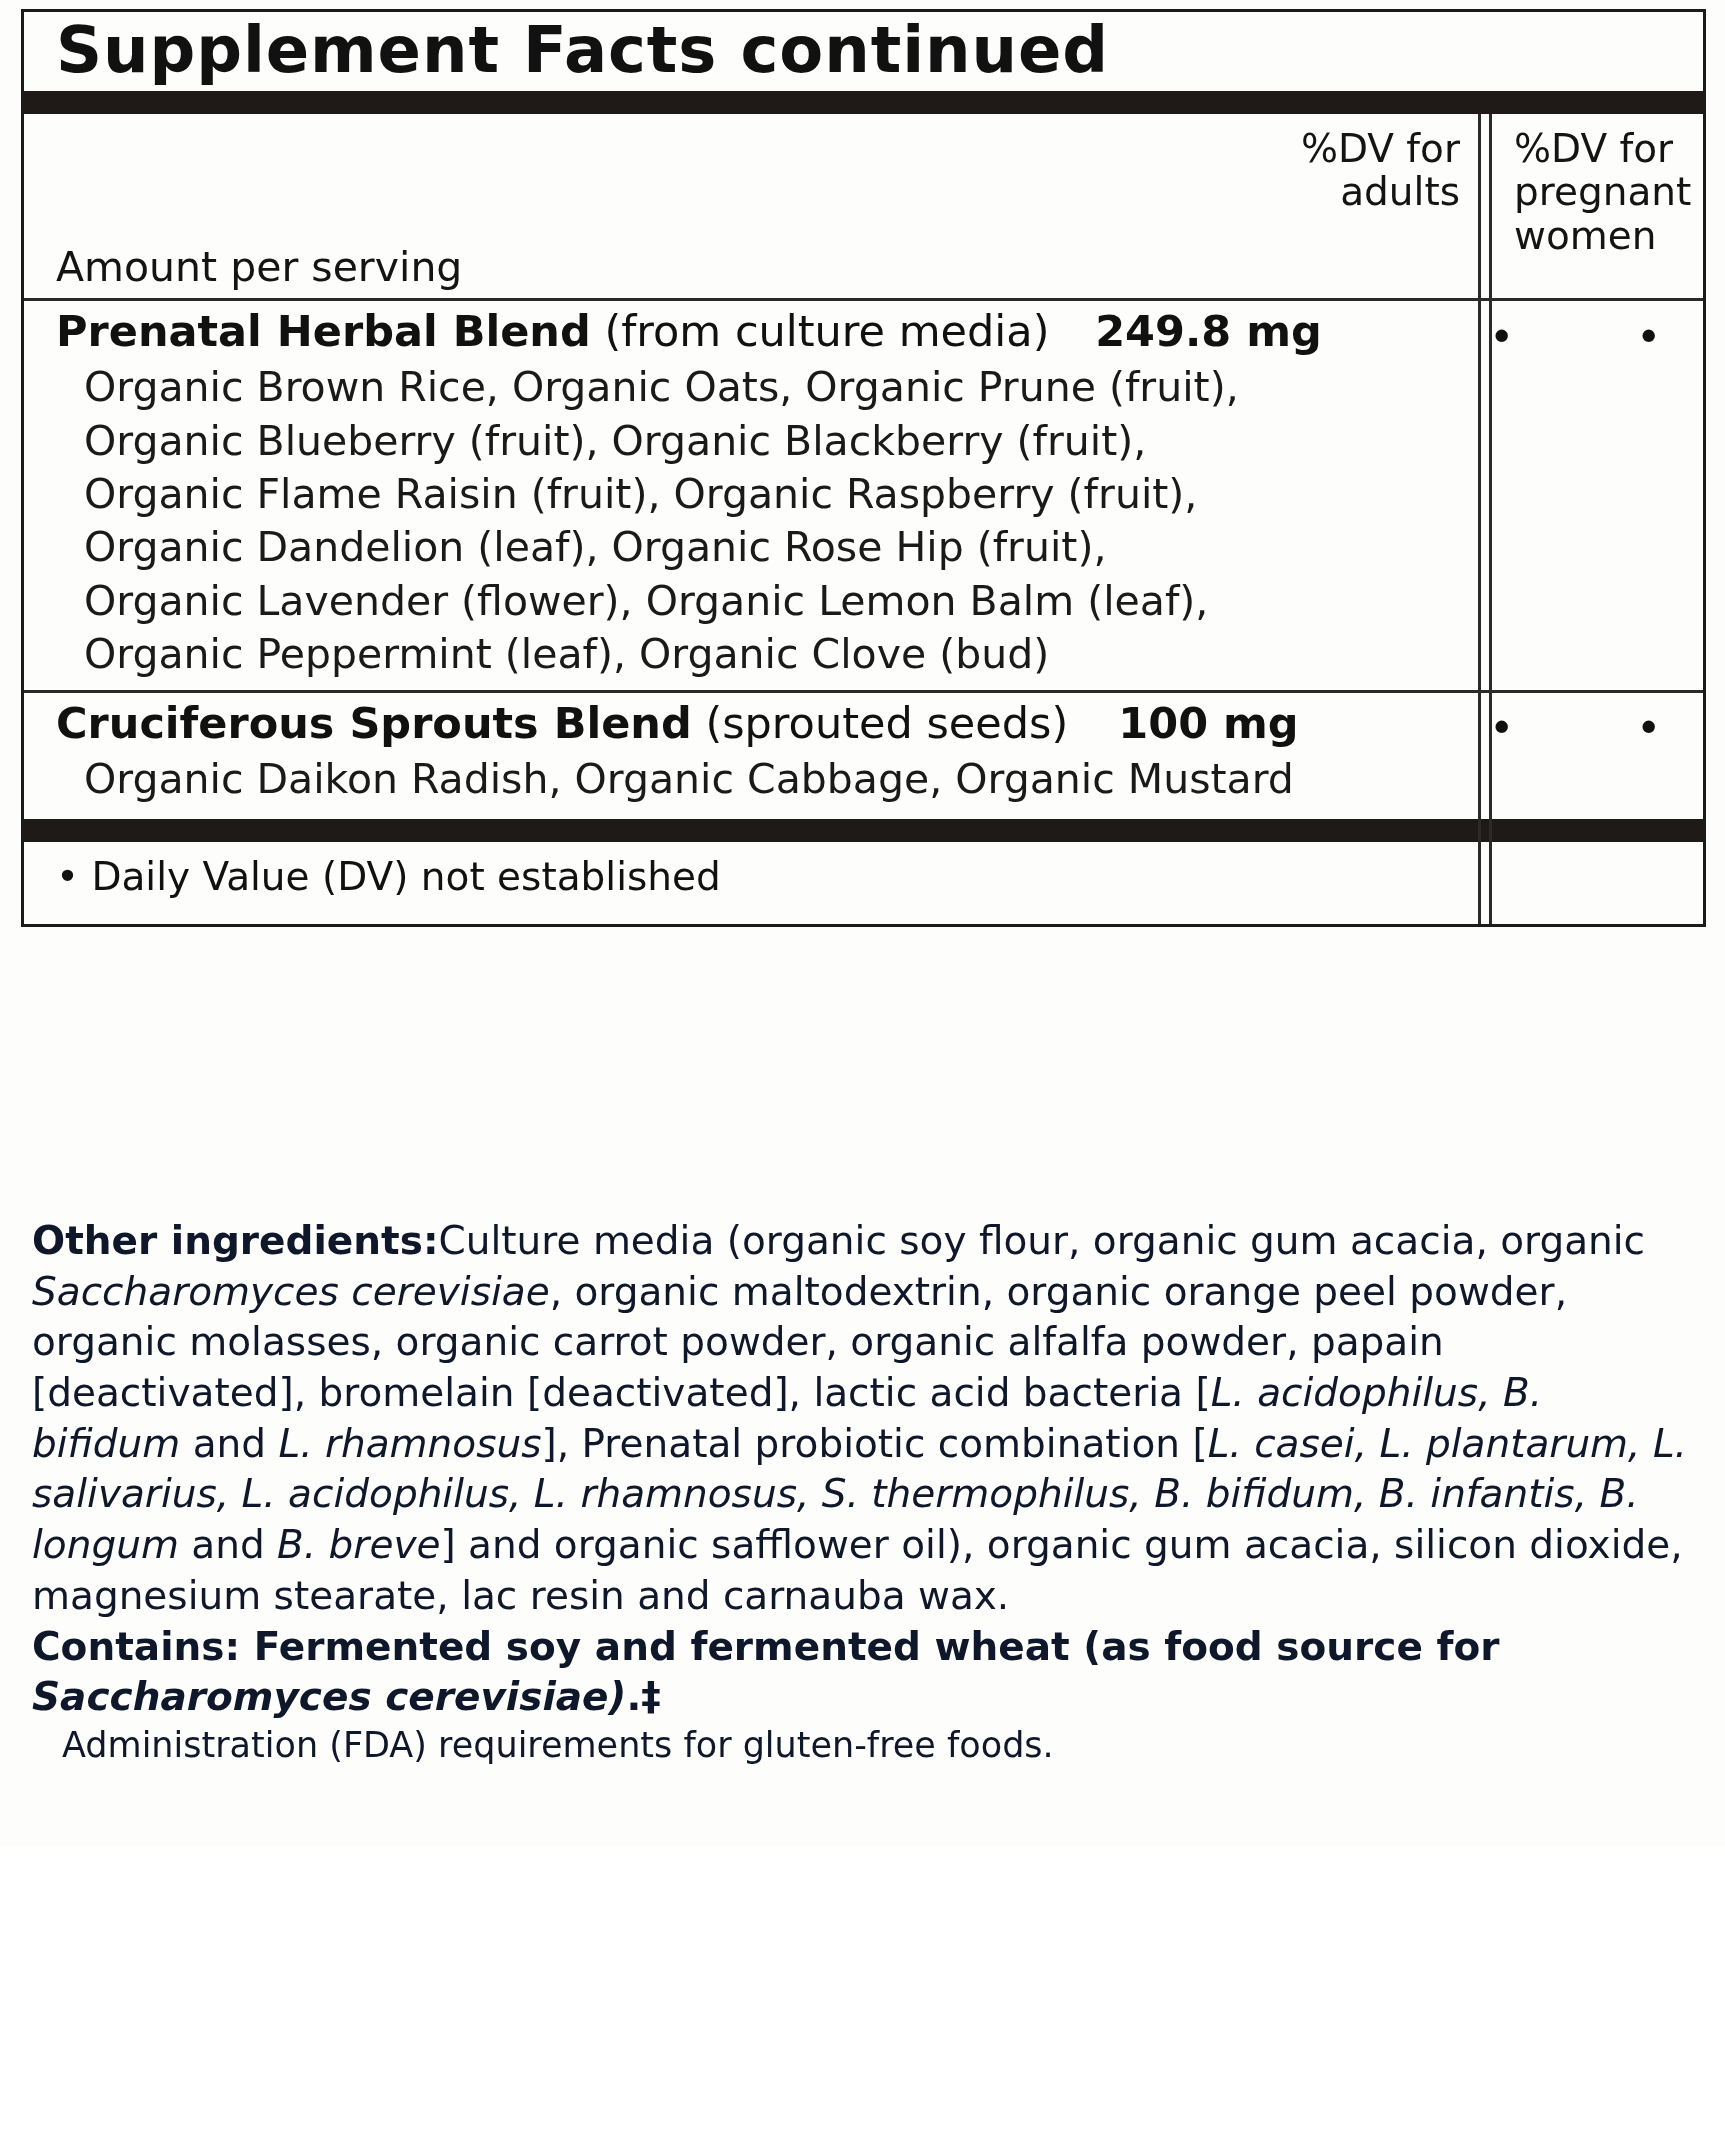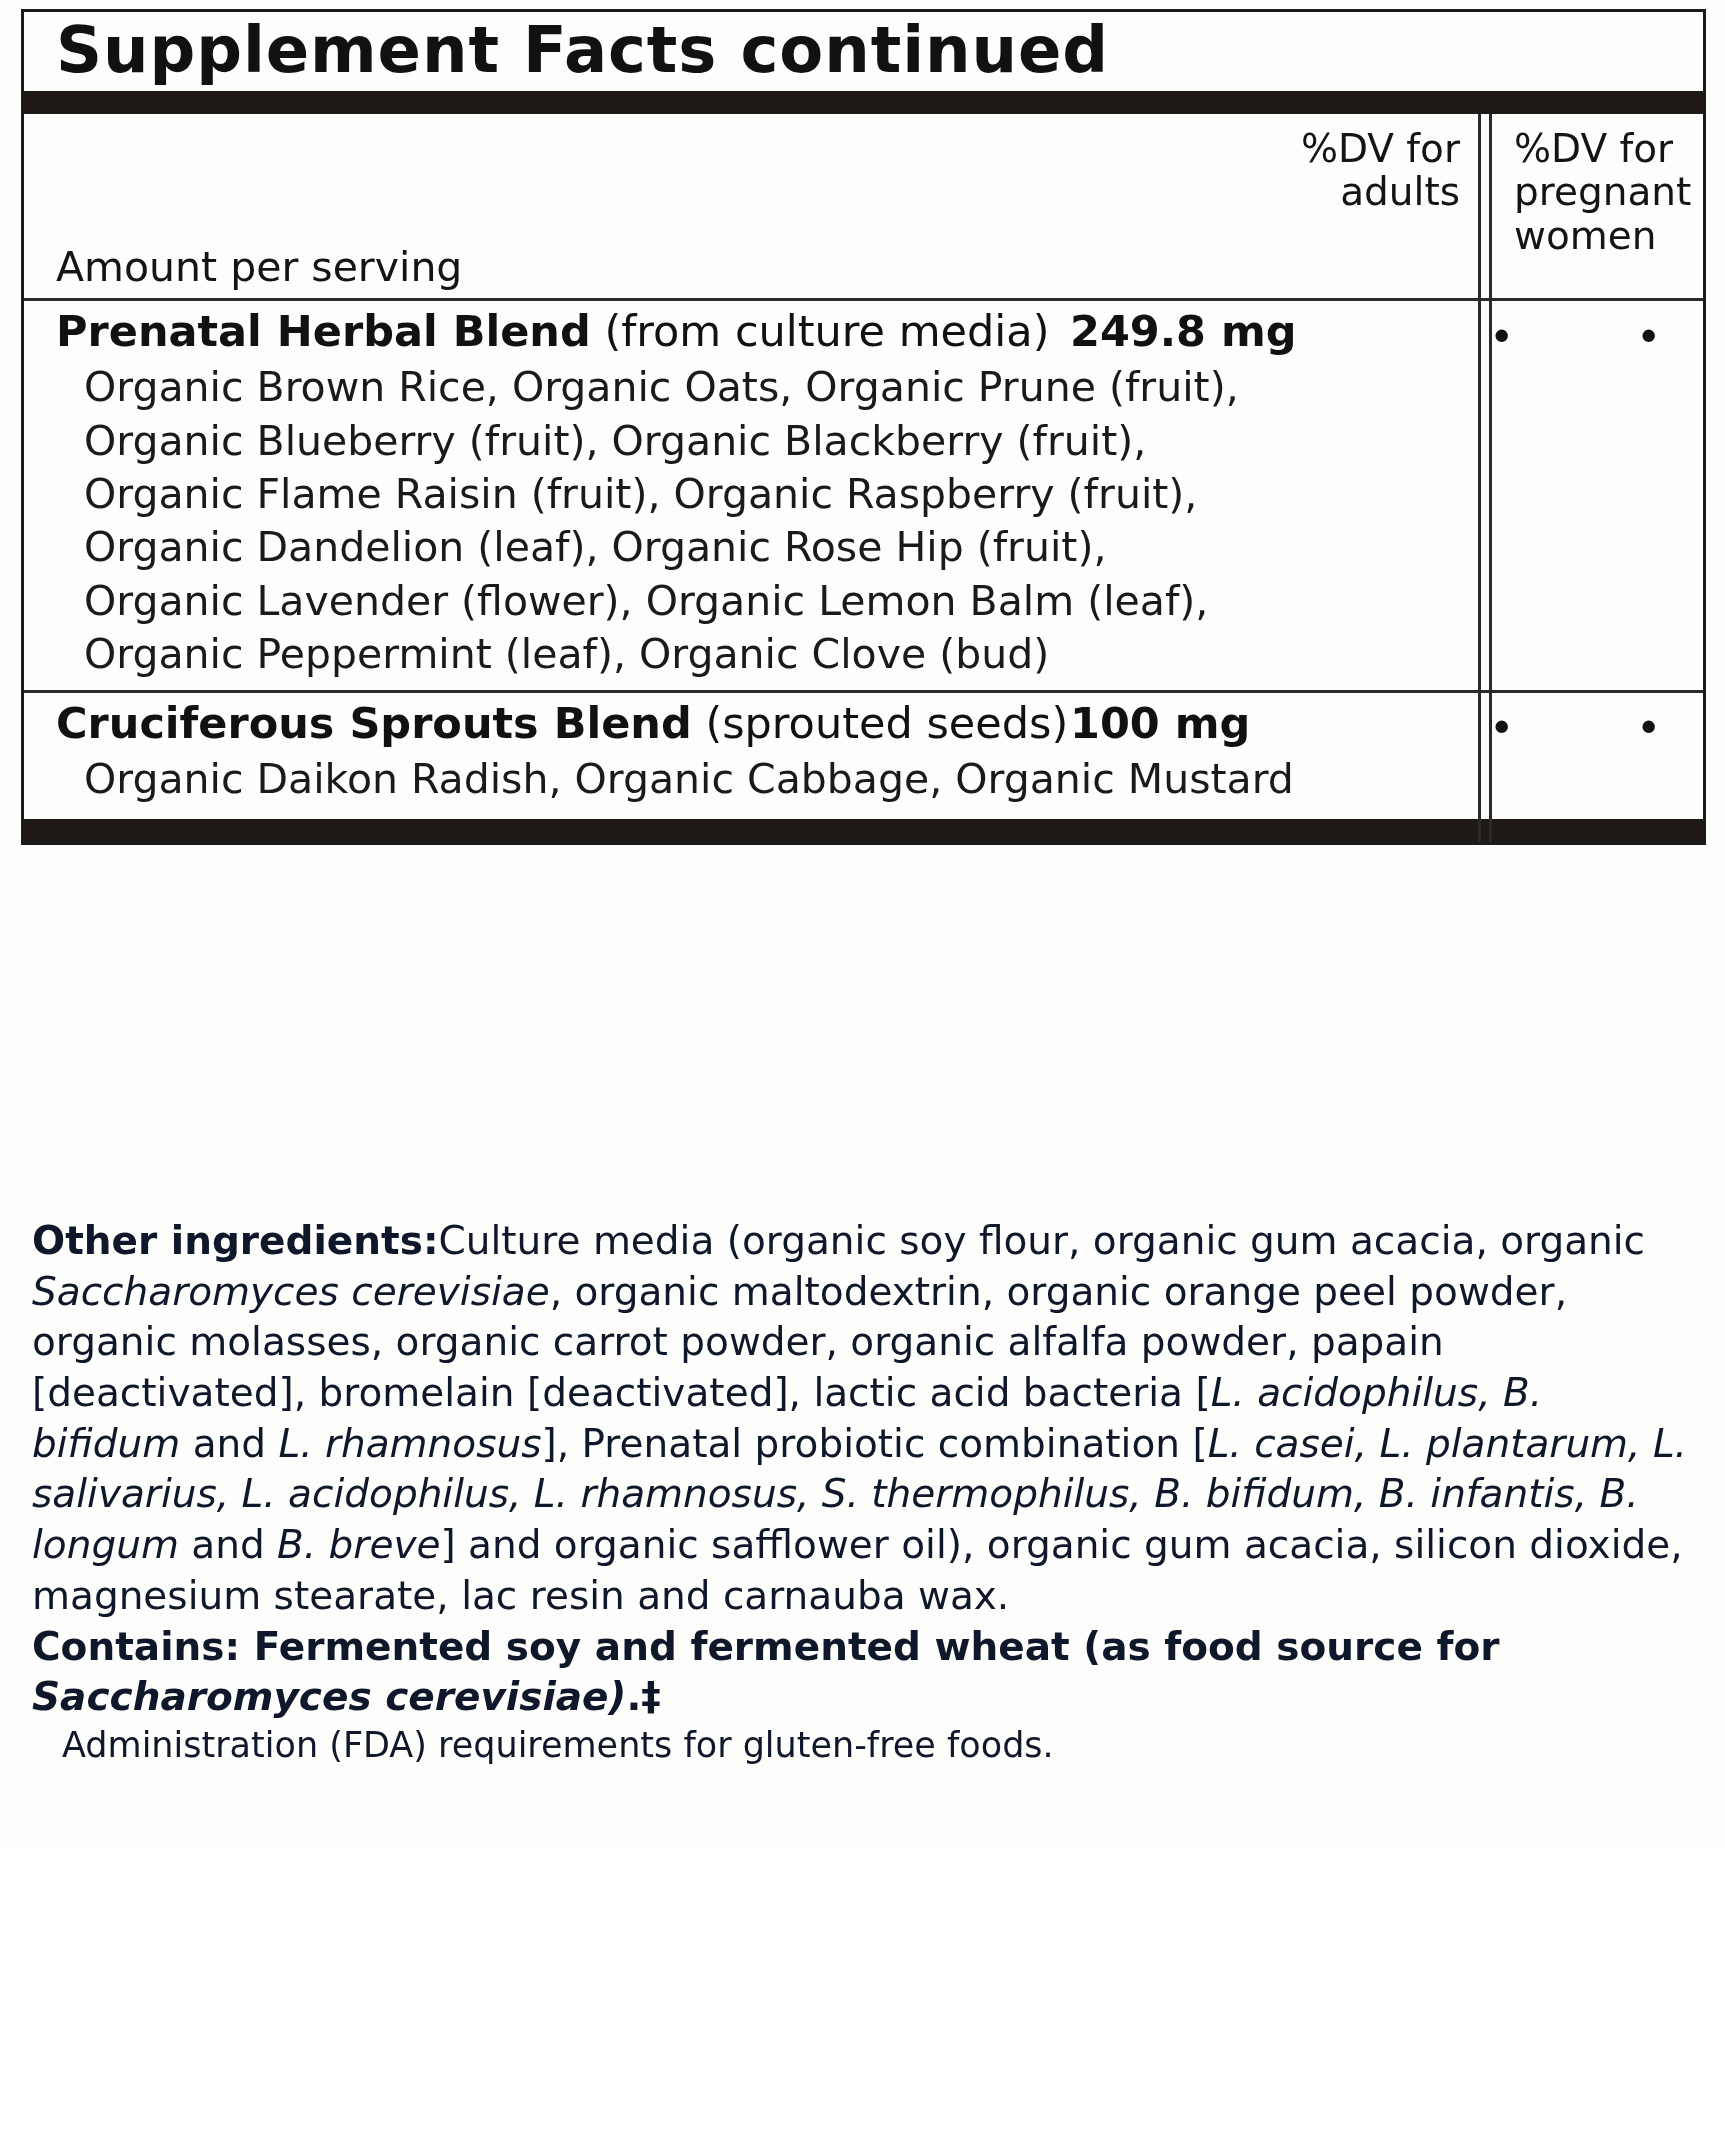--- a/index.html
+++ b/index.html
@@ -110,24 +110,24 @@
     position: absolute;
     left: 32px;
     top: 0;
     font-size: 43px;
     white-space: nowrap;
   }
   .blend-name b { font-weight: 700; }
   .blend-name span.reg { font-weight: 400; }
   .blend-amt {
     position: absolute;
-    left: 1046px;
+    left: 994px;
     width: 381px;
     top: 0;
-    text-align: left;
+    text-align: center;
     font-size: 43px;
     font-weight: 700;
   }
   .dot-adults {
     position: absolute;
     left: 1465px;
     width: 0;
     top: 5.3px;
     font-size: 43px;
   }
@@ -250,20 +250,23 @@
           <div class="dot-adults">•</div>
           <div class="dot-preg">•</div>
         </div>
         <div class="ing-lines">
           <div>Organic Daikon Radish, Organic Cabbage, Organic Mustard</div>
         </div>
       </div>
 
       <div class="rule-thick"></div>
 
+      <div class="footnote-row">
+        <div class="fn">• Daily Value (DV) not established</div>
+      </div>
     </div>
   </div>
 
   <div class="other">
     <p class="body">
       <b>Other ingredients:</b><span id="oi-text"><span>Culture media (organic soy flour, organic gum acacia, organic </span><i>Saccharomyces cerevisiae</i><span>, organic maltodextrin, organic orange peel powder, organic molasses, organic carrot powder, organic alfalfa powder, papain [deactivated], bromelain [deactivated], lactic acid bacteria [</span><i>L. acidophilus, B. bifidum</i><span> and </span><i>L. rhamnosus</i><span>], Prenatal probiotic combination [</span><i>L. casei, L. plantarum, L. salivarius, L. acidophilus, L. rhamnosus, S. thermophilus, B. bifidum, B. infantis, B. longum</i><span> and </span><i>B. breve</i><span>] and organic safflower oil), organic gum acacia, silicon dioxide, magnesium stearate, lac resin and carnauba wax.</span></span>
     </p>
 
     <p class="contains">
       <span>Contains:</span><span> Fermented soy and fermented wheat (as food source for </span><i>Saccharomyces cerevisiae)</i><span>.</span><span>‡</span>

